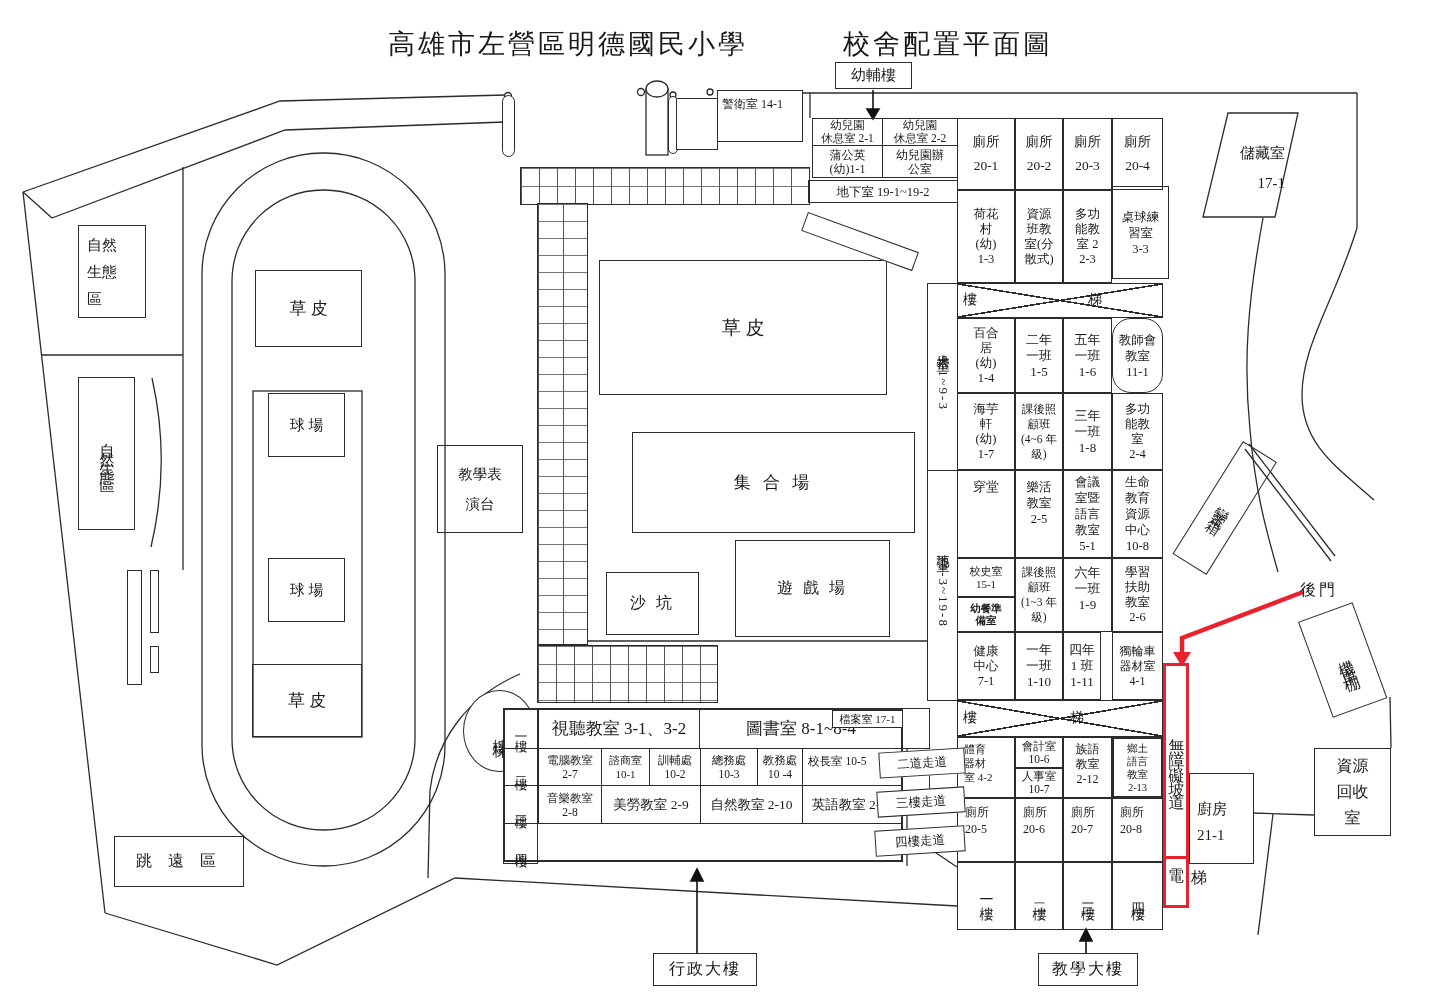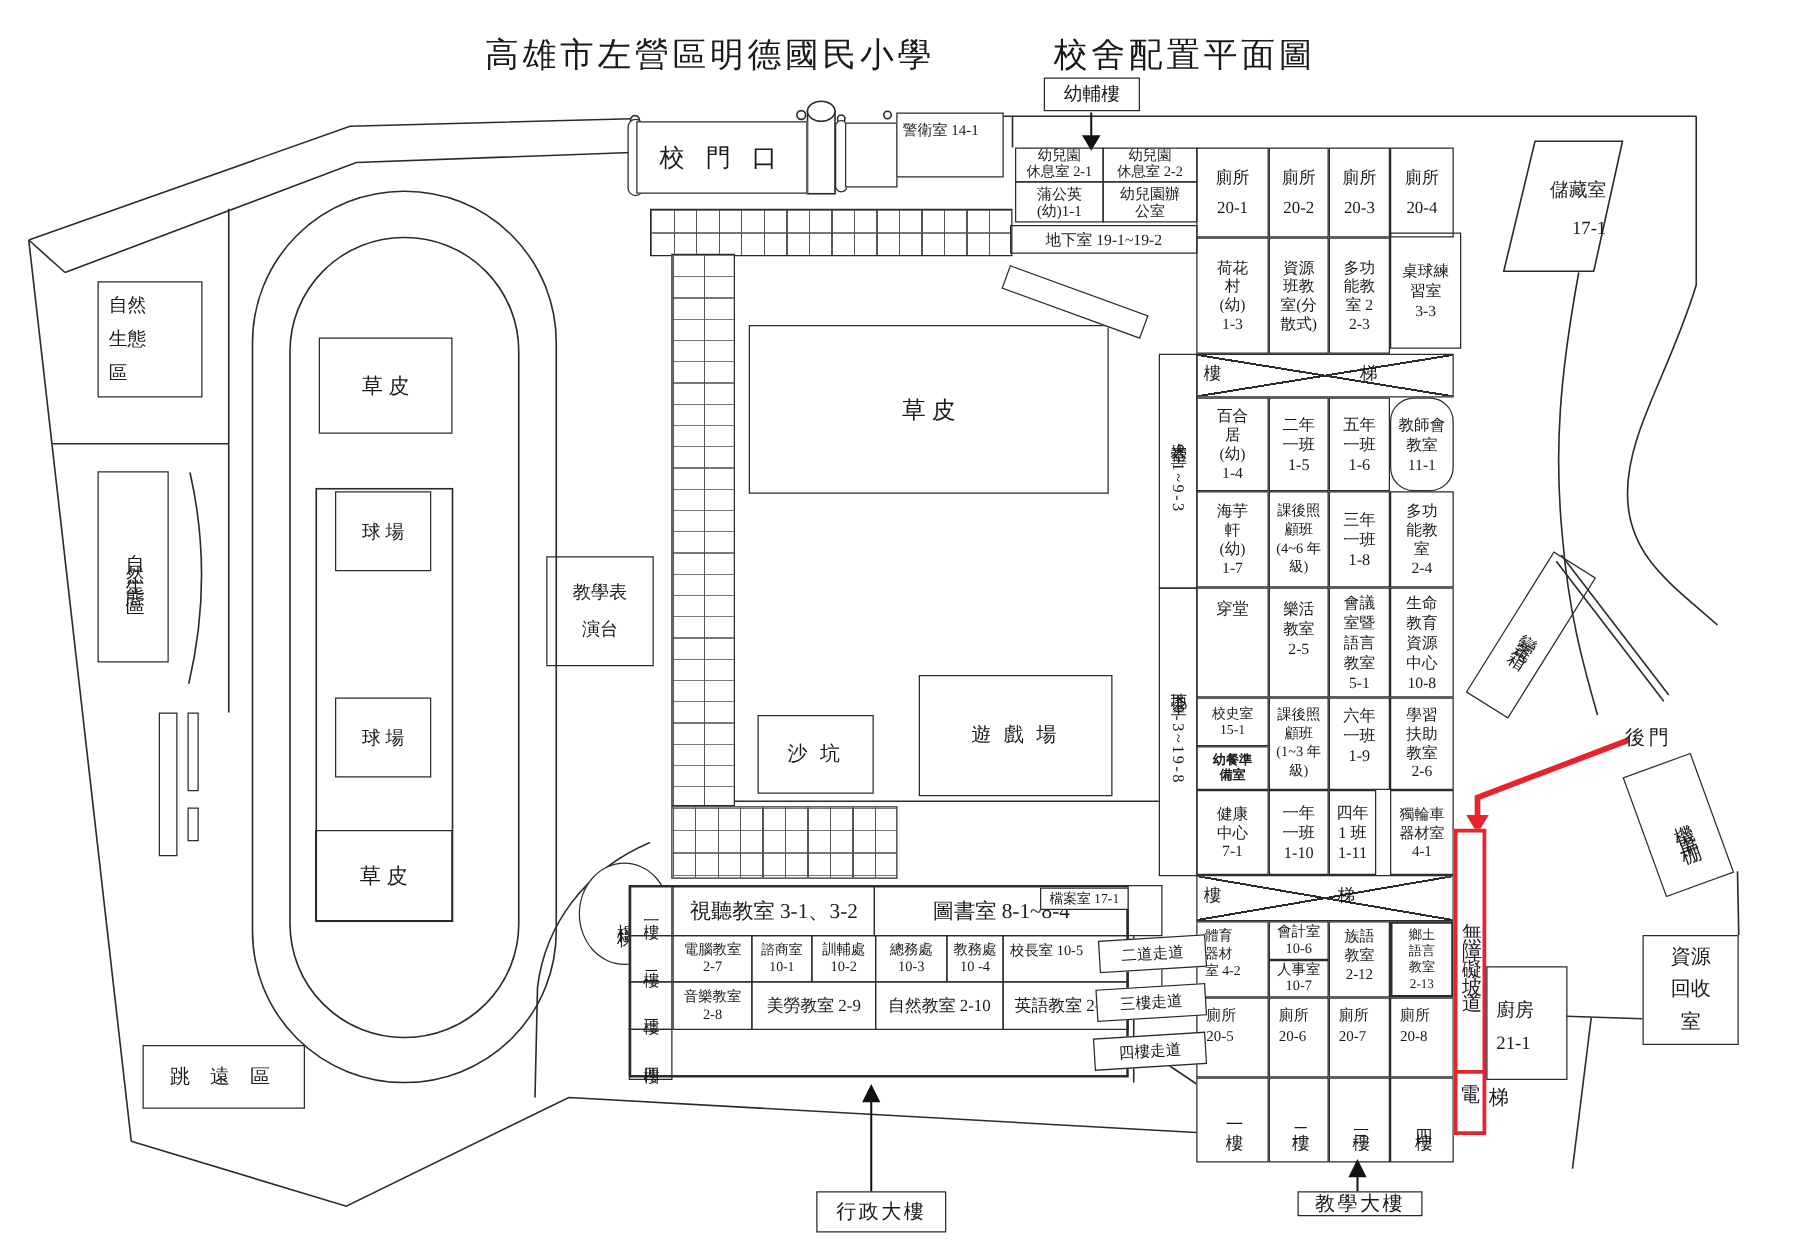--- a/index.html
+++ b/index.html
@@ -93,44 +93,44 @@
   </svg>
 
   <div class="hatch hatch-a" style="left:520px;top:167px;width:290px;height:38px;"></div>
   <div class="hatch hatch-b" style="left:537px;top:203px;width:51px;height:442px;"></div>
   <div class="hatch hatch-c" style="left:537px;top:645px;width:181px;height:58px;"></div>
 
   <div class="title" style="left:388px;top:26px;">高雄市左營區明德國民小學</div>
   <div class="title" style="left:843px;top:26px;">校舍配置平面圖</div>
 
   <div class="box bgw" style="left:502px;top:95px;width:13px;height:62px;border-radius:7px;"></div>
-  <div class="box bgw" style="left:509px;top:97px;width:137px;height:58px;font-size:20px;letter-spacing:6px;"><span>校 門 口</span></div>
   <div class="box bgw" style="left:668px;top:96px;width:10px;height:58px;border-radius:5px;"></div>
   <div class="box bgw" style="left:676px;top:98px;width:42px;height:52px;"></div>
   <div class="box bgw tl" style="left:717px;top:90px;width:86px;height:52px;padding:5px 4px;font-size:12px;"><span>警衛室 14-1</span></div>
 
   <div class="box" style="left:835px;top:62px;width:77px;height:27px;font-size:15px;"><span>幼輔樓</span></div>
 
-  <div class="box tl" style="left:78px;top:225px;width:84px;height:93px;padding:6px 8px;font-size:15px;line-height:27px;"><span>自然
+  <div class="box tl" style="left:78px;top:225px;width:68px;height:93px;padding:6px 8px;font-size:15px;line-height:27px;"><span>自然
 生態
 區</span></div>
   <div class="box vt" style="left:78px;top:377px;width:57px;height:153px;font-size:15px;letter-spacing:9px;"><span>自然生態區</span></div>
   <div class="box" style="left:127px;top:570px;width:15px;height:115px;"></div>
   <div class="box" style="left:150px;top:570px;width:9px;height:63px;"></div>
   <div class="box" style="left:150px;top:646px;width:9px;height:27px;"></div>
   <div class="box" style="left:114px;top:836px;width:130px;height:51px;font-size:16px;letter-spacing:6px;"><span>跳 遠 區</span></div>
 
   <div class="box" style="left:255px;top:270px;width:107px;height:77px;font-size:17px;"><span>草    皮</span></div>
   <div class="box" style="left:268px;top:393px;width:77px;height:64px;font-size:15px;"><span>球 場</span></div>
   <div class="box" style="left:268px;top:558px;width:77px;height:64px;font-size:15px;"><span>球 場</span></div>
   <div class="box" style="left:252px;top:664px;width:110px;height:73px;font-size:17px;"><span>草    皮</span></div>
 
   <div class="box" style="left:437px;top:445px;width:86px;height:88px;font-size:14.5px;line-height:30px;"><span>教學表
 演台</span></div>
   <div class="box" style="left:599px;top:260px;width:288px;height:135px;font-size:19px;border-width:1.4px;"><span>草    皮</span></div>
+  <div class="box" style="left:632px;top:432px;width:283px;height:101px;font-size:17px;letter-spacing:4px;"><span>集 合 場</span></div>
   <div class="box" style="left:735px;top:540px;width:155px;height:97px;font-size:16px;letter-spacing:3px;"><span>遊 戲 場</span></div>
   <div class="box" style="left:606px;top:572px;width:93px;height:63px;font-size:16px;letter-spacing:3px;"><span>沙 坑</span></div>
 
   <div class="box bgw" style="left:808px;top:212px;width:118px;height:20px;transform:rotate(20deg);transform-origin:top left;"></div>
 
   <div class="cell" style="left:812px;top:118px;width:71px;height:28px;font-size:11.5px;line-height:13px;">幼兒園
 休息室 2-1</div>
   <div class="cell" style="left:882px;top:118px;width:76px;height:28px;font-size:11.5px;line-height:13px;">幼兒園
 休息室 2-2</div>
   <div class="cell" style="left:812px;top:145px;width:71px;height:33px;font-size:12px;line-height:14px;">蒲公英
@@ -332,15 +332,15 @@
 17-1</div>
   <div class="abs vt" style="left:1243px;top:441px;width:40px;height:133px;border:1.2px solid #2b2b2b;box-sizing:border-box;transform:rotate(32deg);transform-origin:top left;display:flex;align-items:center;justify-content:center;font-size:15px;letter-spacing:8px;">變電箱</div>
   <div class="abs vt" style="left:1298px;top:622px;width:58px;height:102px;border:1.2px solid #2b2b2b;box-sizing:border-box;transform:rotate(-20deg);transform-origin:top left;display:flex;align-items:center;justify-content:center;font-size:16px;letter-spacing:8px;">機車棚</div>
   <div class="box" style="left:1314px;top:748px;width:77px;height:88px;font-size:16px;line-height:26px;">資源
 回收
 室</div>
   <div class="box tl" style="left:1189px;top:773px;width:65px;height:91px;padding:22px 0 0 7px;font-size:15px;line-height:26px;">廚房
 21-1</div>
 
   <div class="box" style="left:653px;top:953px;width:104px;height:33px;font-size:16px;letter-spacing:2px;"><span>行政大樓</span></div>
-  <div class="box" style="left:1038px;top:953px;width:100px;height:20px;font-size:16px;letter-spacing:2px;"><span>教學大樓</span></div>
+  <div class="box" style="left:1038px;top:953px;width:100px;height:33px;font-size:16px;letter-spacing:2px;"><span>教學大樓</span></div>
 
 </div>
 
 </body></html>

